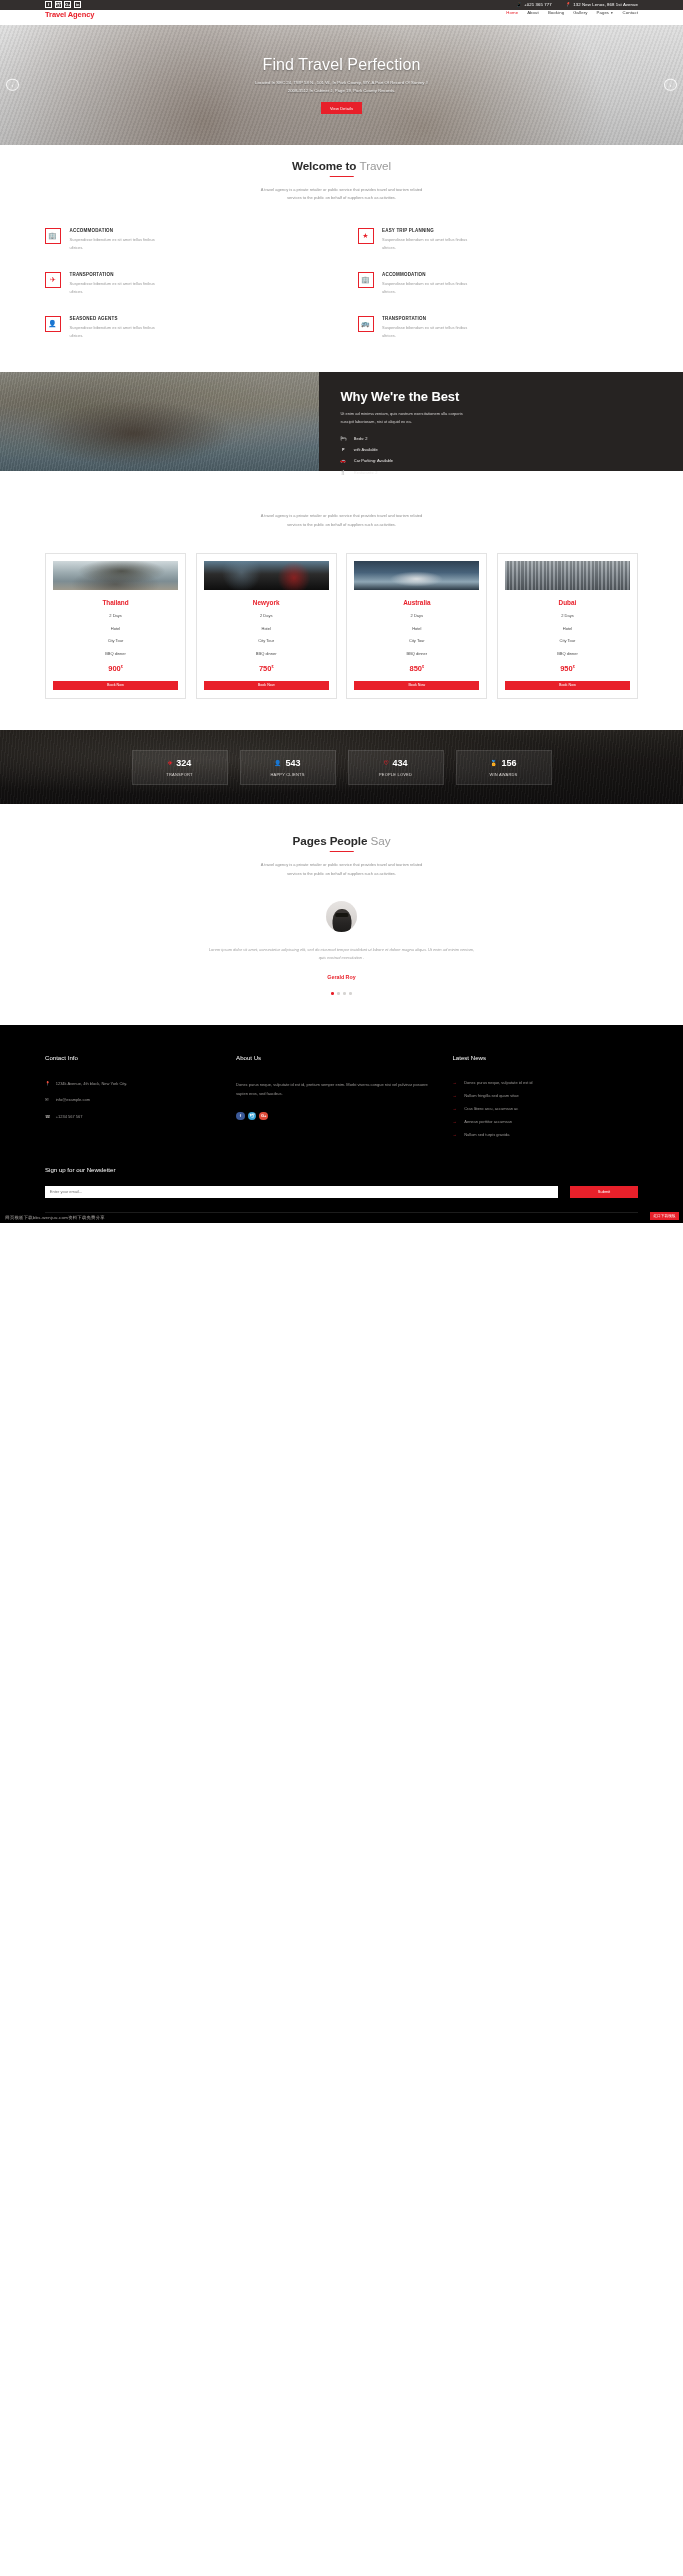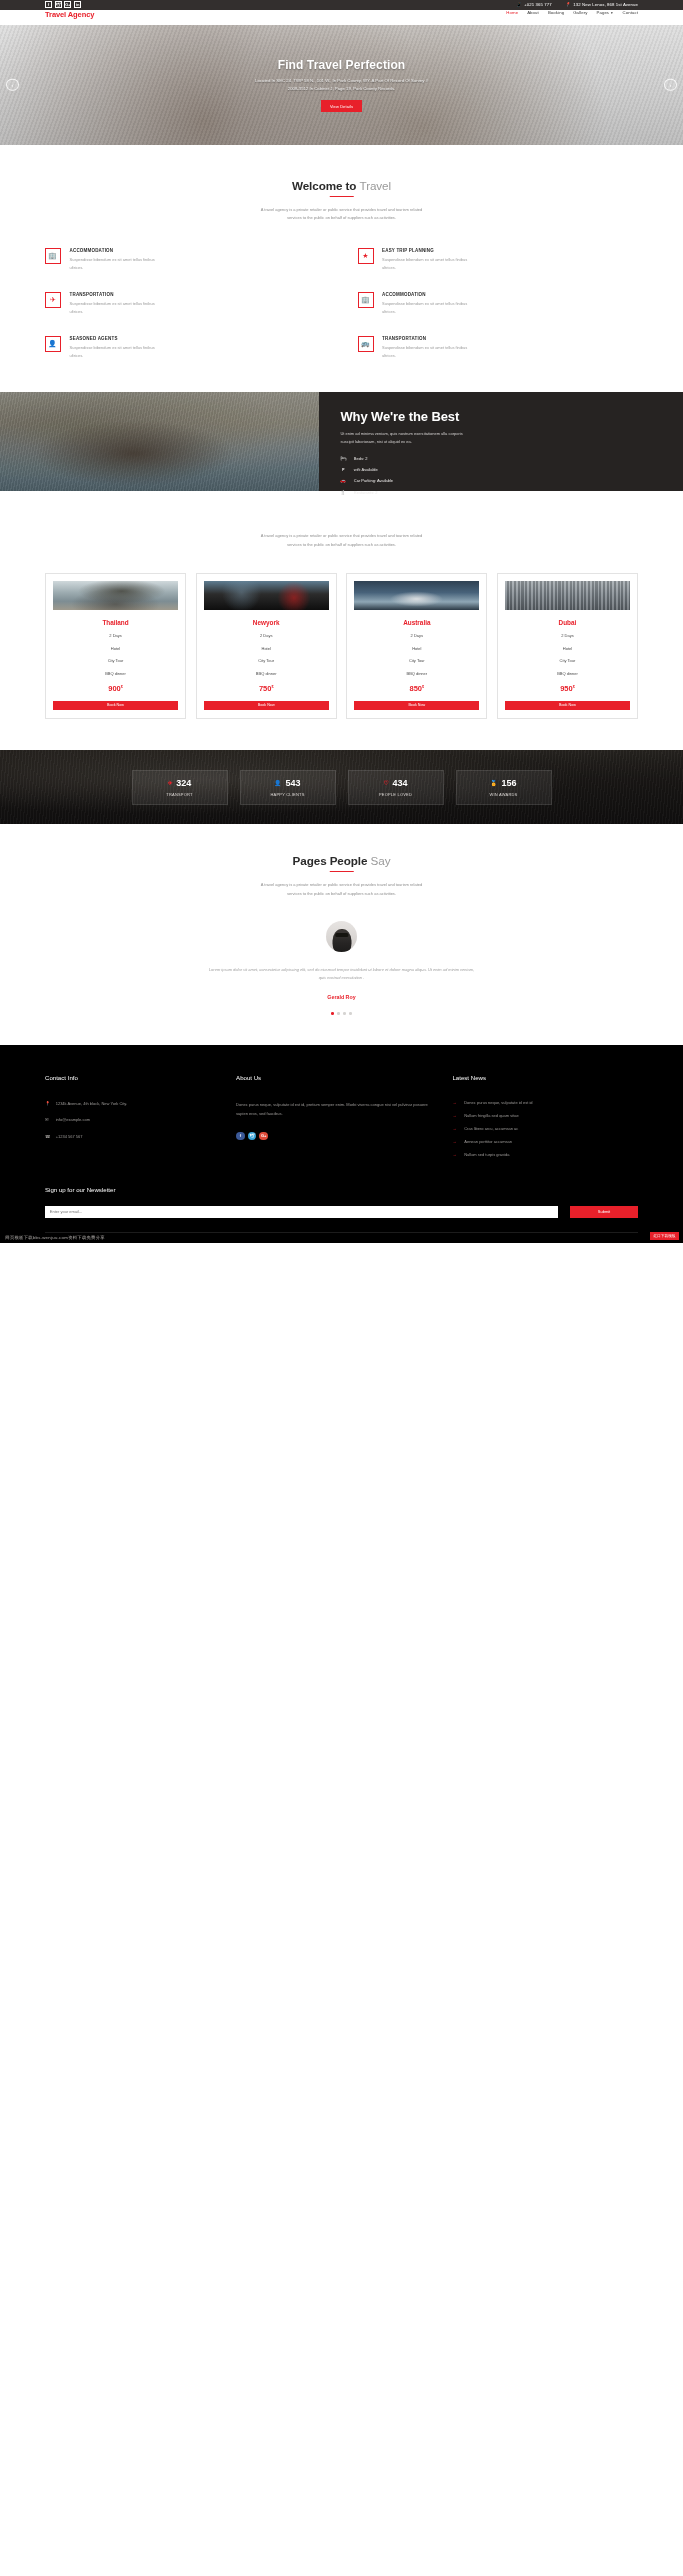--- a/index.html
+++ b/index.html
@@ -74,21 +74,21 @@
       radial-gradient(circle at 30% 80%, rgba(90,70,55,.55), transparent 45%),
       radial-gradient(circle at 62% 85%, rgba(100,80,62,.5), transparent 42%),
       linear-gradient(180deg, rgba(0,0,0,.12), rgba(0,0,0,.26));
   }
   .hero-inner {
     position:absolute; inset:0; z-index:3;
     display:flex; flex-direction:column; align-items:center; justify-content:center;
     text-align:center;
   }
   .hero h1 {
-    color:#fff; font-size:12px; font-weight:bold; letter-spacing:0.1px;
+    color:#fff; font-size:16px; font-weight:normal; letter-spacing:0.1px;
     text-shadow:0 0.5px 1.6px rgba(0,0,0,.35);
     margin-bottom:4.8px;
   }
   .hero p {
     color:#f0f0f0; font-size:4.3px; line-height:1.9; max-width:299px;
     text-shadow:0 0.5px 1.1px rgba(0,0,0,.45);
   }
   .btn-red {
     display:inline-block; background:#e8202a; color:#fff;
     font-size:4px; padding:3.2px 8.5px; text-decoration:none; margin-top:7px;
@@ -337,21 +337,21 @@
     <div class="arrow-nav arrow-left">‹</div>
     <div class="arrow-nav arrow-right">›</div>
     <div class="hero-inner">
       <h1>Find Travel Perfection</h1>
       <p>Located In SEC 24, TWP 58 N., 101 W., In Park County, WY. A Part Of Record Of Survey #</p>
       <p>2008-3512 In Cabinet J, Page 19, Park County Records.</p>
       <a href="#" class="btn-red">View Details</a>
     </div>
   </div>
 
-  <div class="section" style="padding-top:34px">
+  <div class="section" style="padding-top:14px">
     <div class="sec-title">
       <span>Welcome to</span>
       <span class="light">Travel</span>
     </div>
     <div class="sec-sub">
       <span>A travel agency is a private retailer or public service that provides travel and tourism related</span><br>
       <span>services to the public on behalf of suppliers such as activities.</span>
     </div>
 
     <div class="features">

